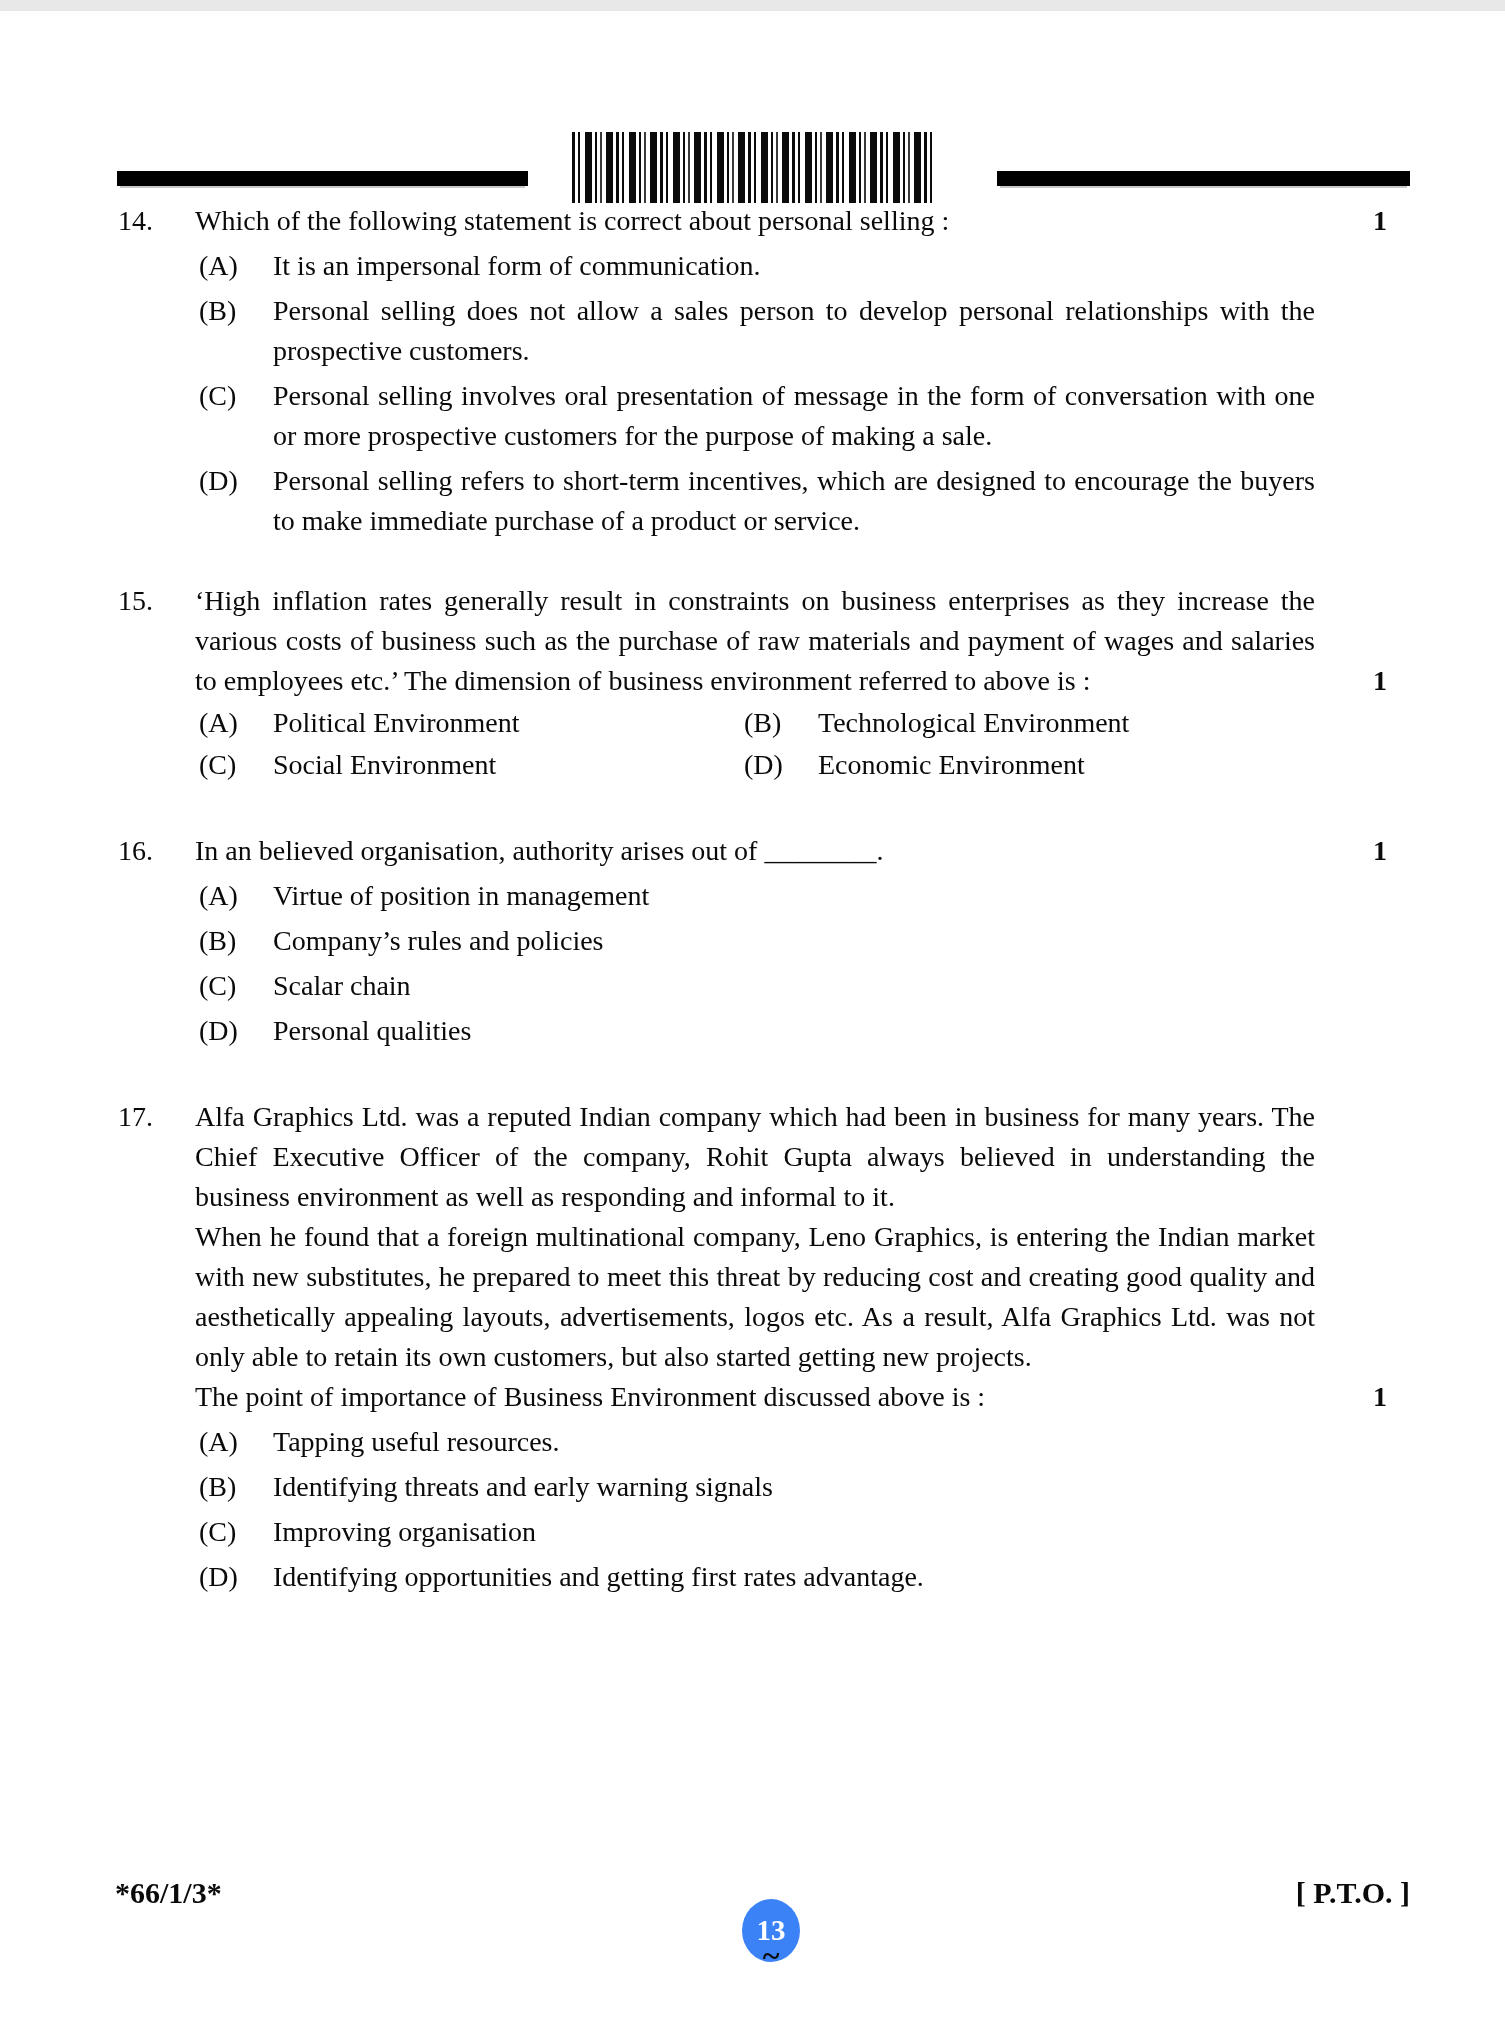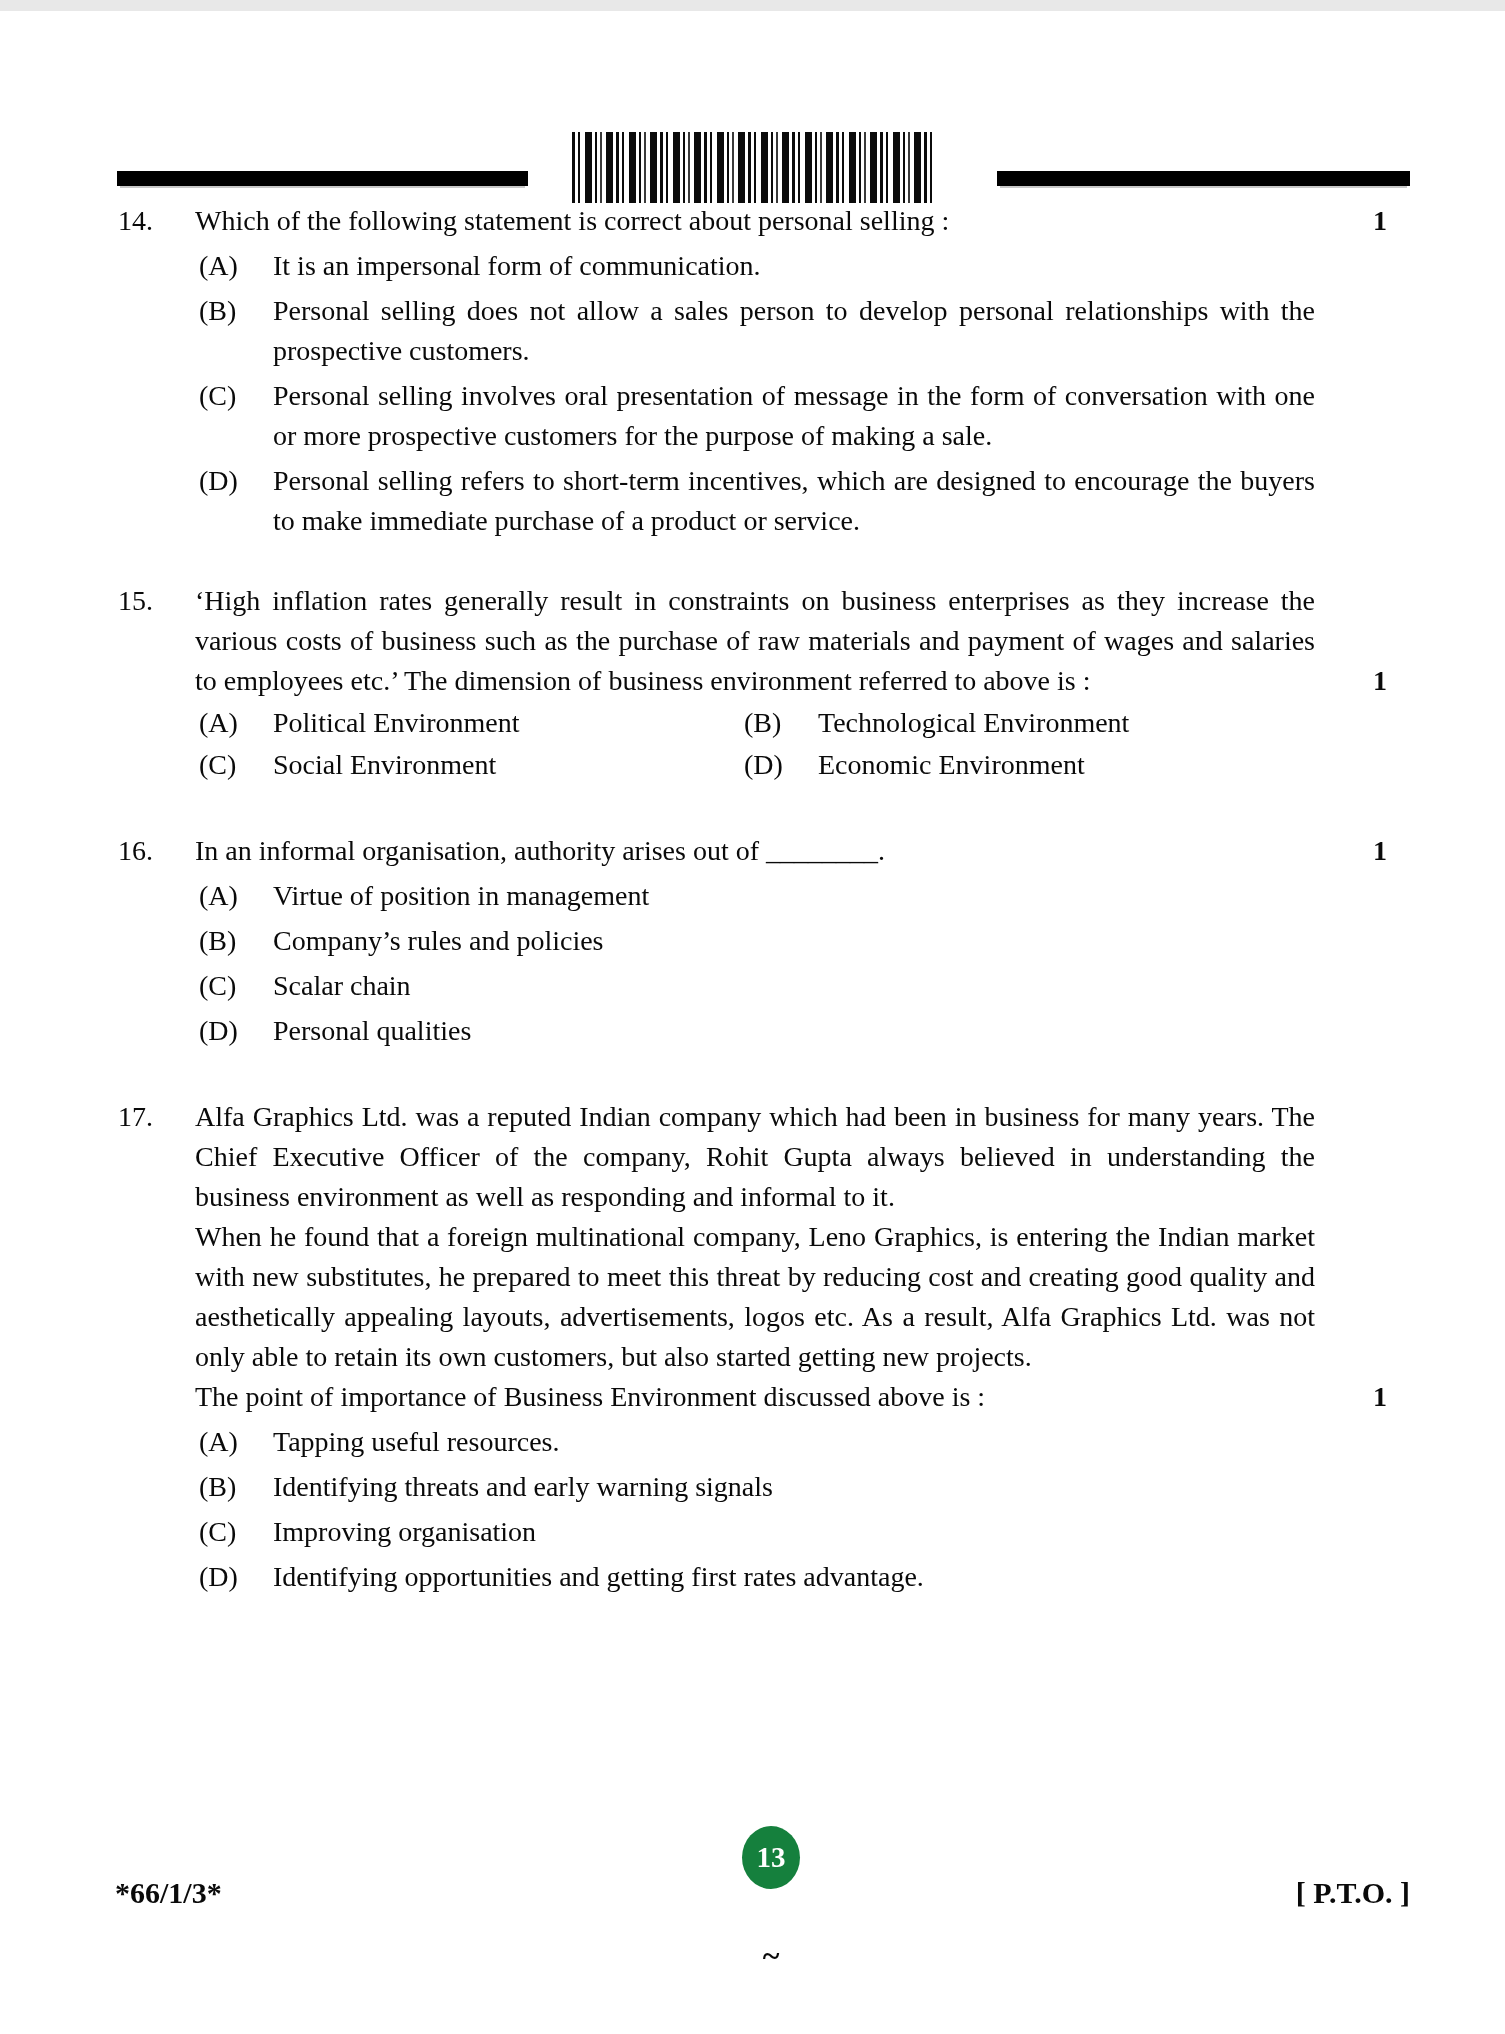--- a/index.html
+++ b/index.html
@@ -80,23 +80,23 @@
   .footer {
     position: absolute;
     left: 115px; top: 1862px;
     width: 1295px; height: 70px;
     font-size: 30px; line-height: 40px; font-weight: bold;
   }
   .paper-code { position: absolute; left: 0; top: 0; }
   .pto-label  { position: absolute; right: 0; top: 0; }
   .page-badge {
     position: absolute;
-    left: 742px; top: 1815px;
+    left: 742px; top: 1888px;
     width: 58px; height: 63px;
-    background: #15803d;
+    background: #3b82f6;
     border-radius: 50%;
     color: #fff;
     display: flex; align-items: center; justify-content: center;
     font-size: 29px; font-weight: bold;
     font-family: "Liberation Serif", "DejaVu Serif", serif;
   }
   .tilde-mark {
     position: absolute;
     left: 742px; top: 1926px;
     width: 58px;
@@ -173,21 +173,21 @@
           </div>
         </div>
       </div>
     </div>
 
     <div class="question q-16">
       <div class="q-row">
         <div class="q-num">16.</div>
         <div class="q-body">
           <div class="para rel">
-            <span>In an informal organisation, authority arises out of ________.</span>
+            <span>In an believed organisation, authority arises out of ________.</span>
             <span class="marks at-top">1</span>
           </div>
           <div class="options">
             <div class="opt">
               <span class="opt-label">(A)</span>
               <span class="opt-text">Virtue of position in management</span>
             </div>
             <div class="opt">
               <span class="opt-label">(B)</span>
               <span class="opt-text">Company’s rules and policies</span>

